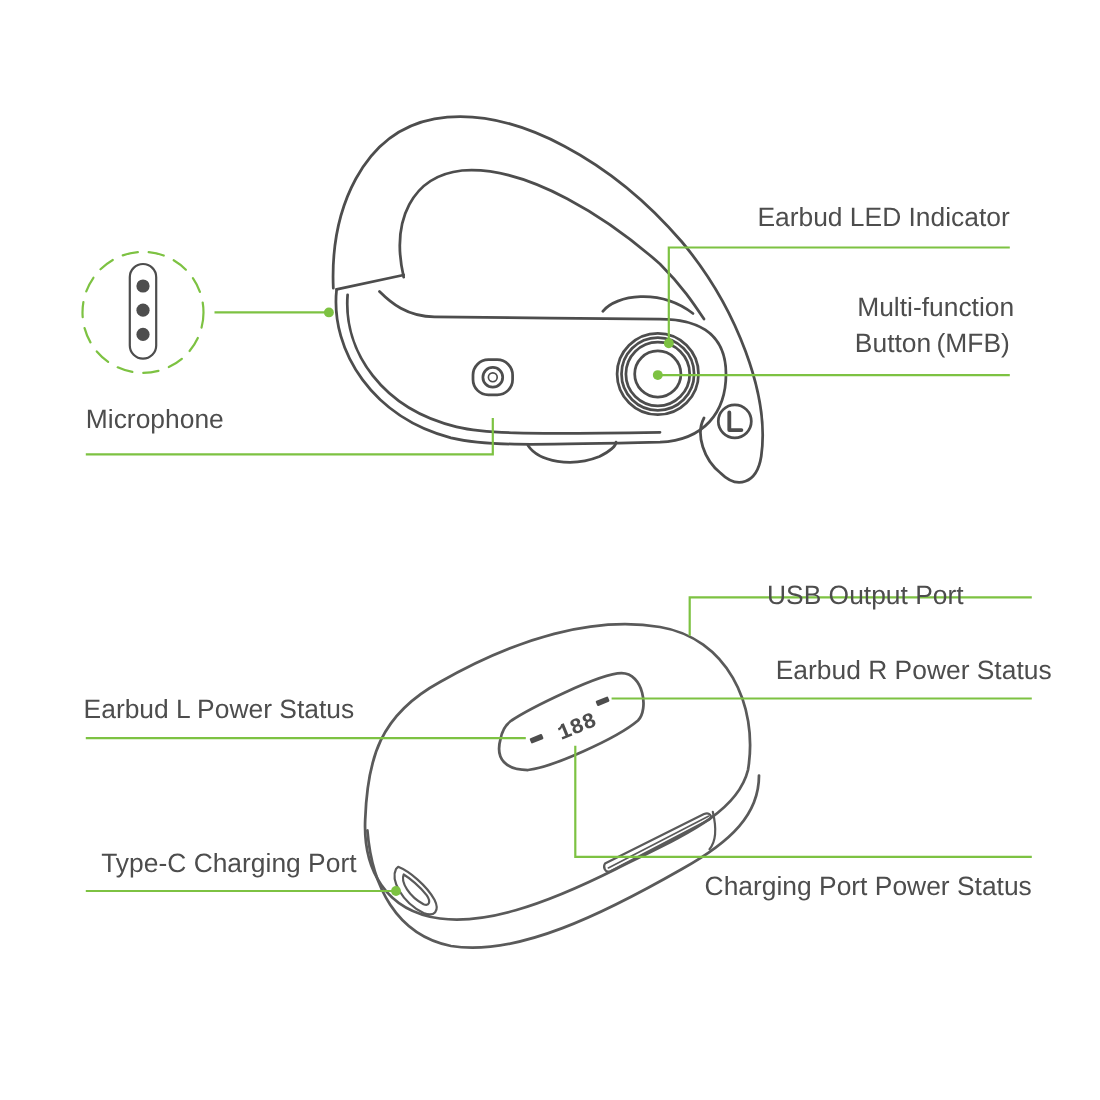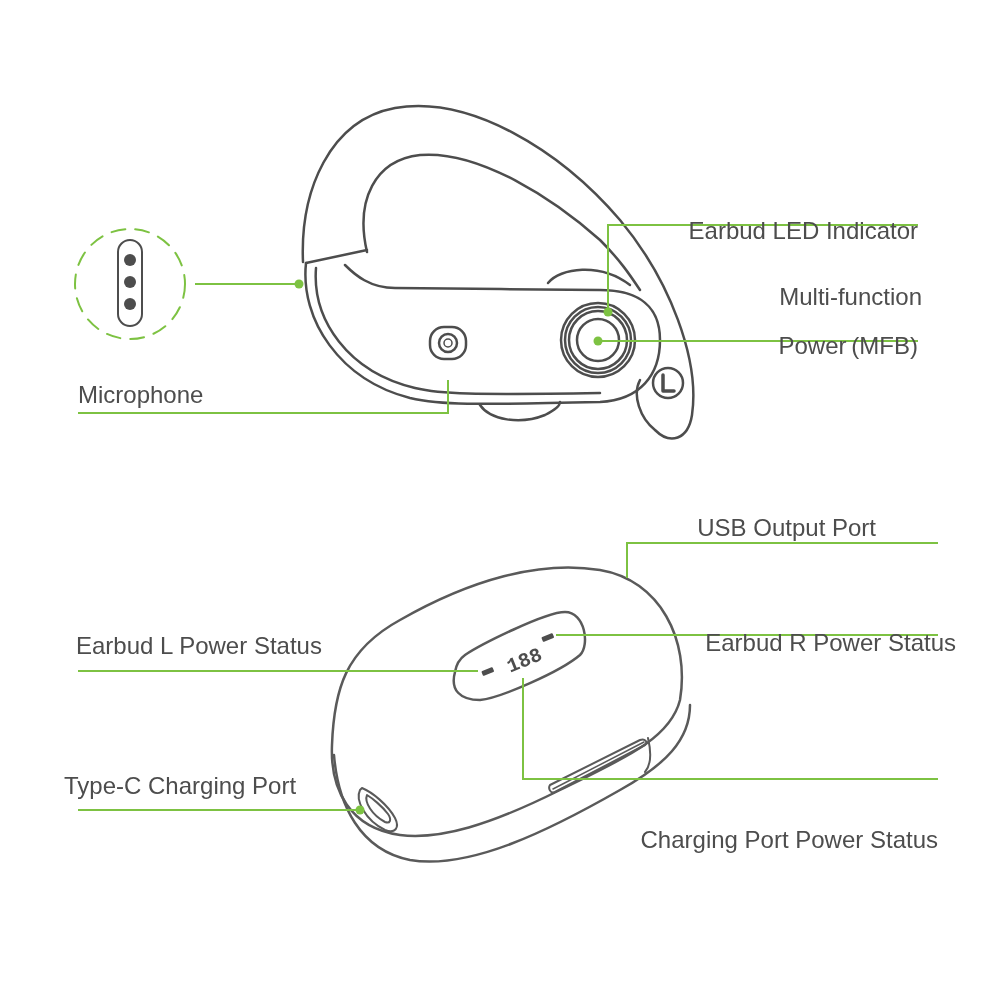--- a/index.html
+++ b/index.html
@@ -1,20 +1,20 @@
 <!DOCTYPE html>
 <html><head>
 <meta charset="utf-8">
 <style>
   html, body { margin:0; padding:0; background:#ffffff; }
   body { width:1000px; height:1000px; position:relative; overflow:hidden;
          font-family:"Liberation Sans", "DejaVu Sans", sans-serif; color:#4a4a4a; }
   #diagram { position:absolute; left:0; top:0; width:1000px; height:1000px; }
   .label { position:absolute; font-size:24px; color:#4d4d4d; white-space:nowrap; line-height:1.15; }
-  .label.right { text-align:right;margin-top:33px; }
+  .label.right { text-align:right; }
 </style>
 </head>
 <body>
 
 <svg id="diagram" viewBox="0 0 1000 1000" xmlns="http://www.w3.org/2000/svg">
   <g fill="none" stroke="#4d4d4d" stroke-width="2.5" stroke-linecap="round" stroke-linejoin="round">
 
     <g>
 
       <path d="M303,262 C300,190 330,120 395,108 C470,95 560,150 620,220 C670,280 700,360 692,415 C688,440 670,445 655,430 C640,418 632,395 640,380"></path>
@@ -110,20 +110,20 @@
   </g>
   <g fill="#7dc242" stroke="none">
     <circle cx="299" cy="284" r="4.5"></circle>
     <circle cx="608" cy="312" r="4.5"></circle>
     <circle cx="598" cy="341" r="4.5"></circle>
     <circle cx="360" cy="810" r="4.5"></circle>
   </g>
 </svg>
 
 <div class="label right" style="right:82px; top:184px;">Earbud LED Indicator</div>
-<div class="label right" style="right:78px; top:250px;">Multi-function</div>
-<div class="label right" style="right:82px; top:299px;">Power (MFB)</div>
-<div class="label" style="left:78px; top:381px;">Microphone</div>
-<div class="label right" style="right:124px; top:481px;">USB Output Port</div>
+<div class="label right" style="right:78px; top:266px;">Multi-function</div>
+<div class="label right" style="right:82px; top:299px;">Button (MFB)</div>
+<div class="label" style="left:78px; top:368px;">Microphone</div>
+<div class="label right" style="right:124px; top:528px;">USB Output Port</div>
 <div class="label right" style="right:44px; top:596px;">Earbud R Power Status</div>
 <div class="label" style="left:76px; top:632px;">Earbud L Power Status</div>
-<div class="label" style="left:64px; top:772px;">Type-C Charging Port</div>
+<div class="label" style="left:92px; top:772px;">Type-C Charging Port</div>
 <div class="label right" style="right:62px; top:793px;">Charging Port Power Status</div>
 
 </body></html>

